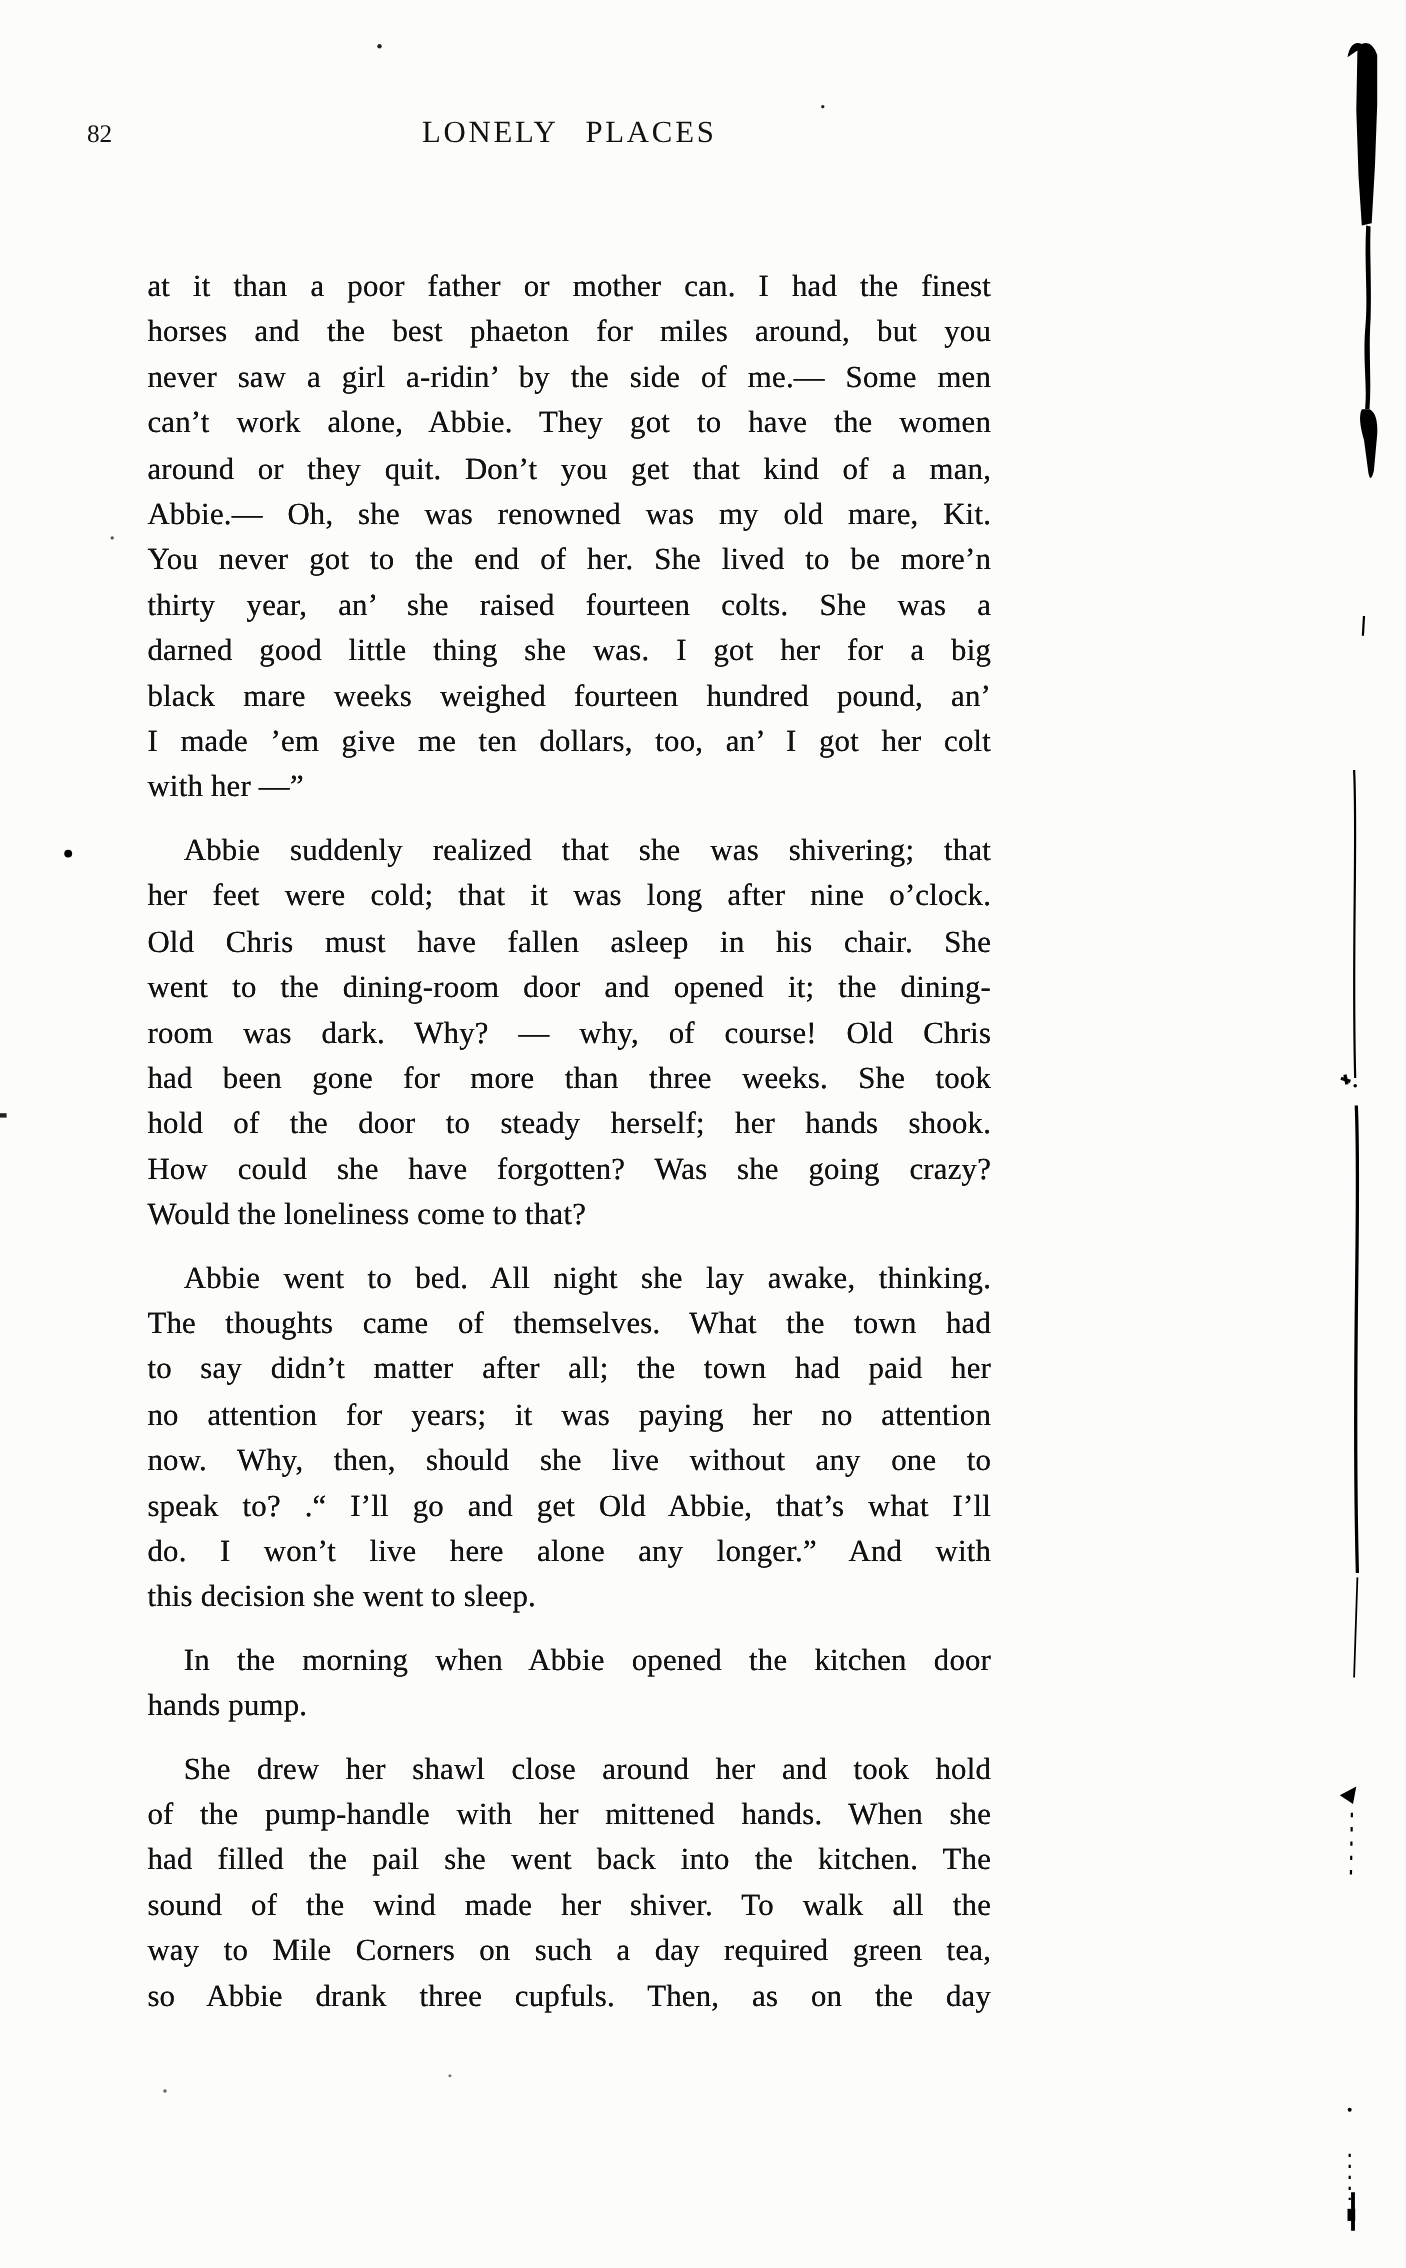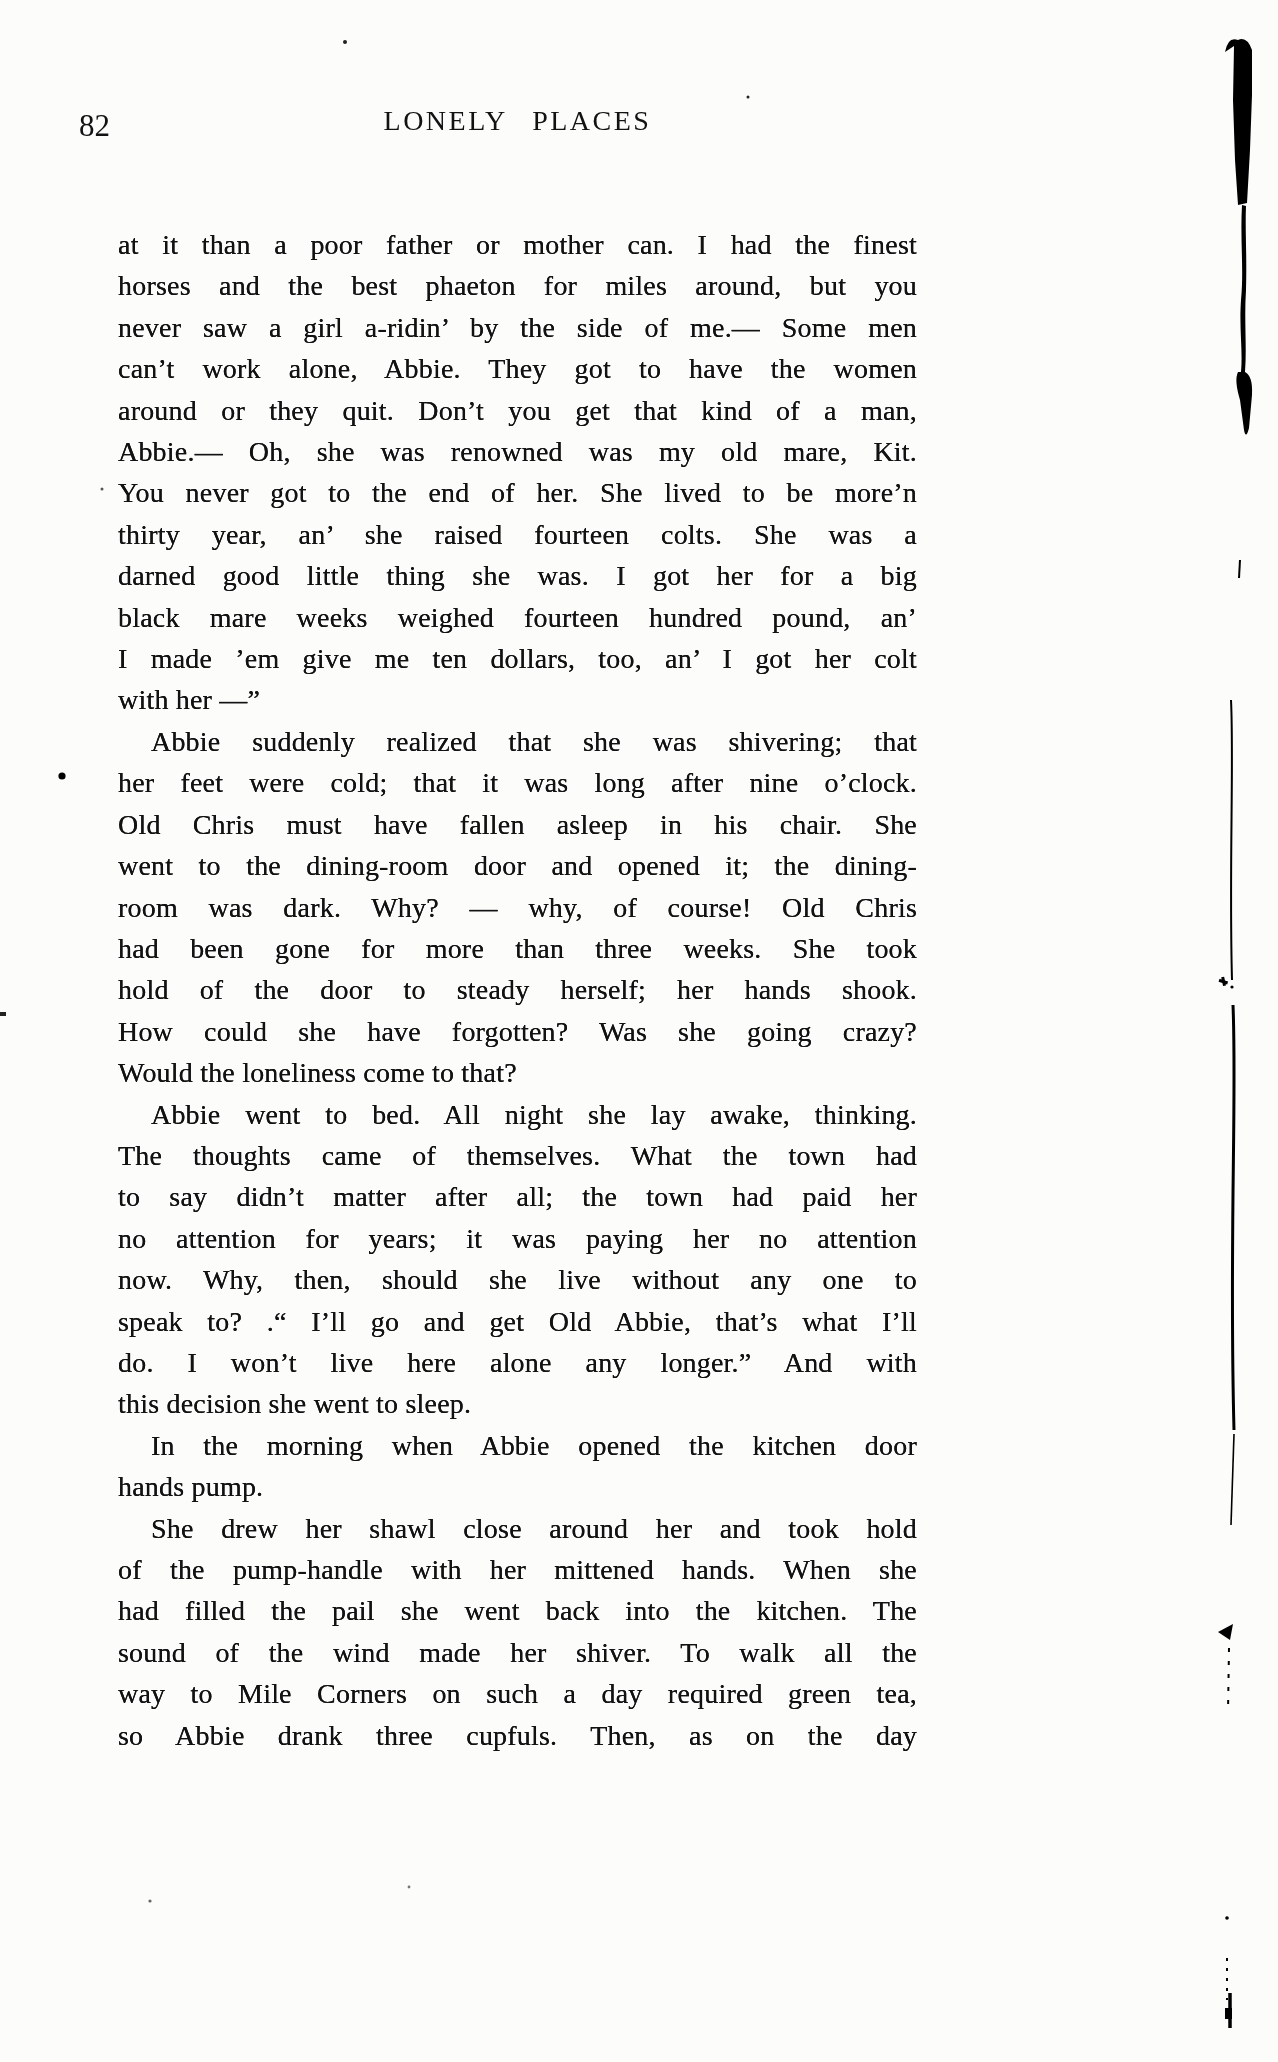--- a/index.html
+++ b/index.html
@@ -9,31 +9,31 @@
     background:#e9e9e7;
   }
   .page{
     position:relative;width:1278px;height:2062px;
     background:var(--paper,#fcfcfb);
     color:var(--ink,#111);
     overflow:hidden;
   }
   .page-number{
     position:absolute;left:79px;top:110px;
-    font-size:31px;line-height:1;
+    font-size:23px;line-height:1;
   }
   .running-title{
     position:absolute;left:118px;top:107px;width:799px;
     text-align:center;font-size:28px;line-height:1;
     letter-spacing:2.5px;word-spacing:16px;
   }
   .text-block{
     position:absolute;left:118px;top:224px;width:799px;
   }
-  .para{margin:0;padding:0;}
+  .para{margin:16px;padding:0;}
   .line{
     font-size:28px;line-height:41.4px;
     letter-spacing:0.2px;
     text-align:justify;
     text-align-last:justify;
     text-shadow:0 0 0.4px currentColor;
   }
   .line.lastline{text-align-last:left;}
   .line.indent{text-indent:33px;}
   .ink-marks{

